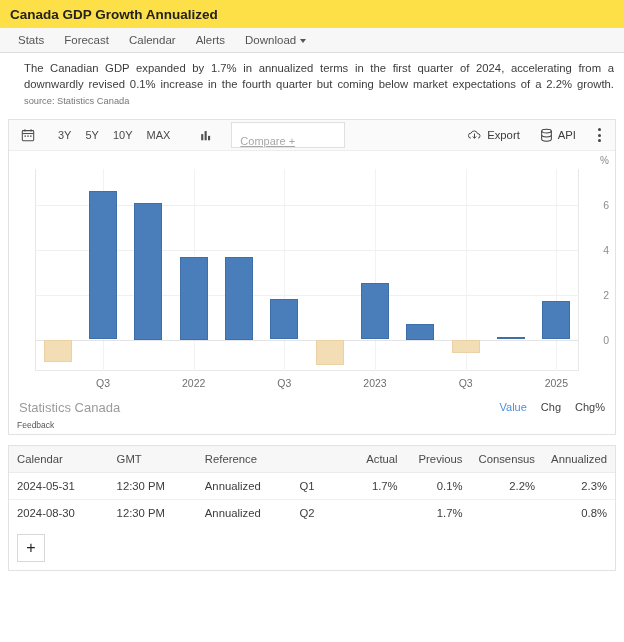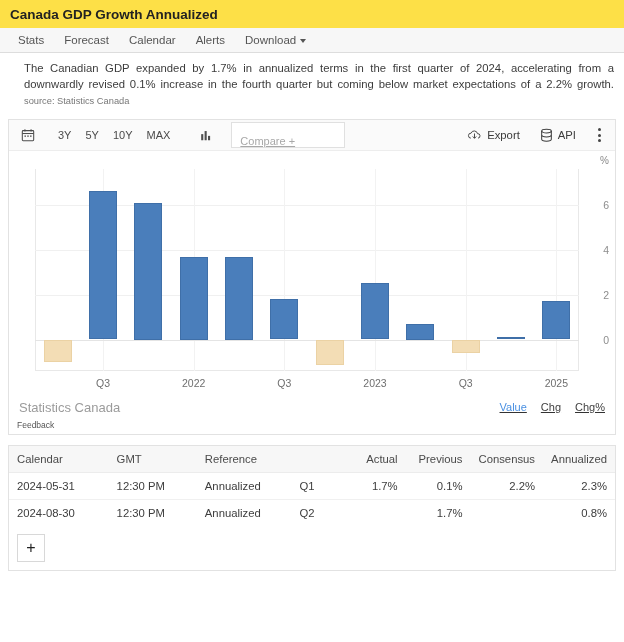--- a/index.html
+++ b/index.html
@@ -176,21 +176,21 @@
   }
 
   .chart-footer {
     display: flex;
     align-items: center;
     height: 26px;
     padding: 0 10px;
     font-size: 9.5px;
   }
   .chart-source { color: #9b9b9b; font-size: 13px; text-align: center; }
-  .series-toggles { margin-left: auto; display: flex; gap: 14px; text-decoration: underline; }
+  .series-toggles { margin-left: auto; display: flex; gap: 14px; }
   .series-toggle { font-size: 11px; color: #3f3f3f; cursor: pointer; }
   .series-toggle.active { color: #4a90e2; }
   .feedback-row {
     display: flex; justify-content: flex-start;
     padding: 0 8px 4px 8px;
   }
   .feedback { font-size: 8.5px; color: #555555; cursor: pointer; }
 
   
   .table-card {

